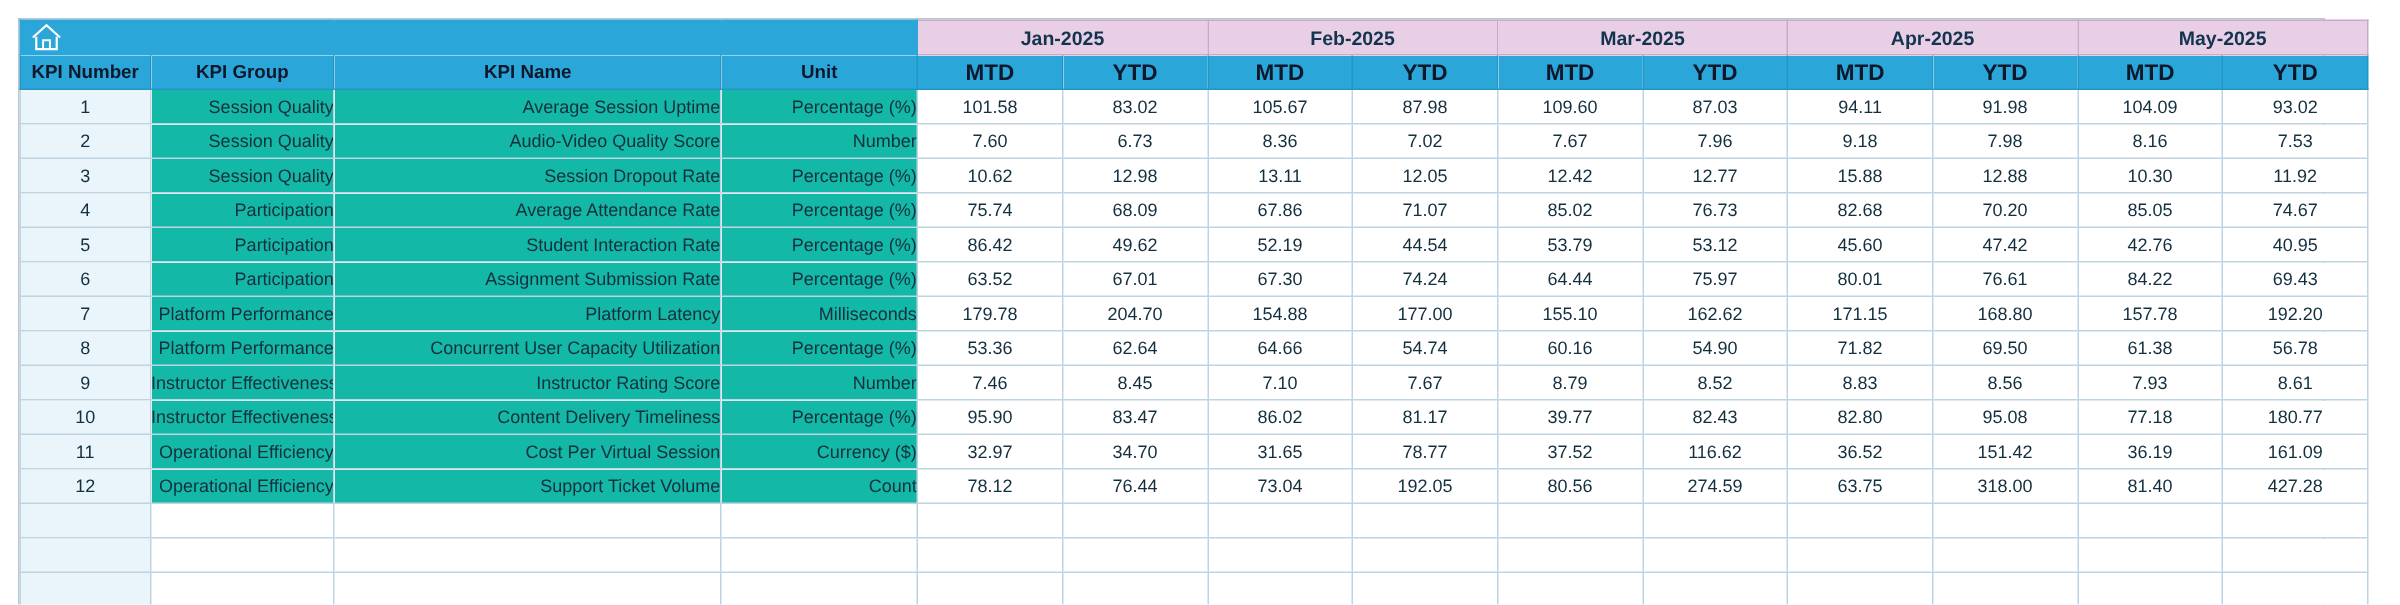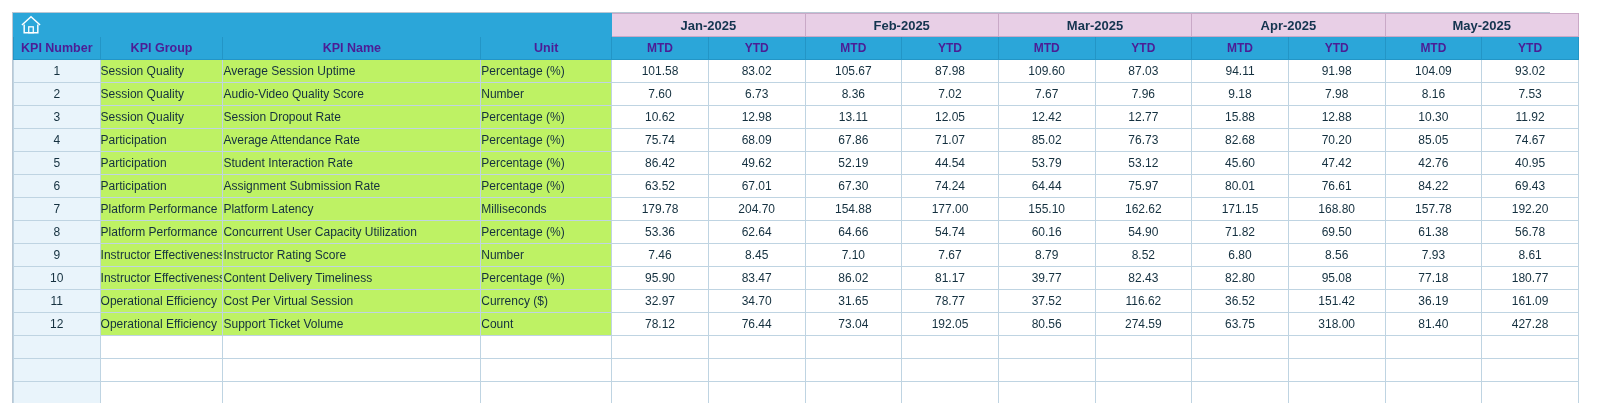--- a/index.html
+++ b/index.html
@@ -53,45 +53,45 @@
     font-weight: bold;
     text-align: center;
     font-size: 13px;
     height: 30px;
     border: 1px solid #c9a9c7 !important;
   }
 
   
   .hdr {
     background: #2ba6d9;
-    color: #4c1d95;
+    color: #0f172a;
     font-weight: bold;
     text-align: center;
     font-size: 12.5px;
     border: 1px solid #2395c6 !important;
     height: 24px;
   }
   .subhdr {
     background: #2ba6d9;
-    color: #4c1d95;
+    color: #0f172a;
     font-weight: bold;
     text-align: center;
-    font-size: 12px;
+    font-size: 15px;
     border: 1px solid #2395c6 !important;
     height: 24px;
   }
   .idx {
     text-align: center;
     color: #14303f;
     background: #e9f4fb;
   }
   .txt {
-    text-align: left;
+    text-align: right;
     color: #14303f;
-    background: #bef264;
+    background: #14b8a6;
   }
   .val {
     text-align: center;
     color: #14303f;
     background: #ffffff;
   }
   .empty-idx { background: #e9f4fb; }
   .empty { background: #ffffff; }
 
   
@@ -289,21 +289,21 @@
           <td class="idx">9</td>
           <td class="txt">Instructor Effectiveness</td>
           <td class="txt">Instructor Rating Score</td>
           <td class="txt">Number</td>
           <td class="val">7.46</td>
           <td class="val">8.45</td>
           <td class="val">7.10</td>
           <td class="val">7.67</td>
           <td class="val">8.79</td>
           <td class="val">8.52</td>
-          <td class="val">6.80</td>
+          <td class="val">8.83</td>
           <td class="val">8.56</td>
           <td class="val">7.93</td>
           <td class="val">8.61</td>
         </tr>
         <tr>
           <td class="idx">10</td>
           <td class="txt">Instructor Effectiveness</td>
           <td class="txt">Content Delivery Timeliness</td>
           <td class="txt">Percentage (%)</td>
           <td class="val">95.90</td>

